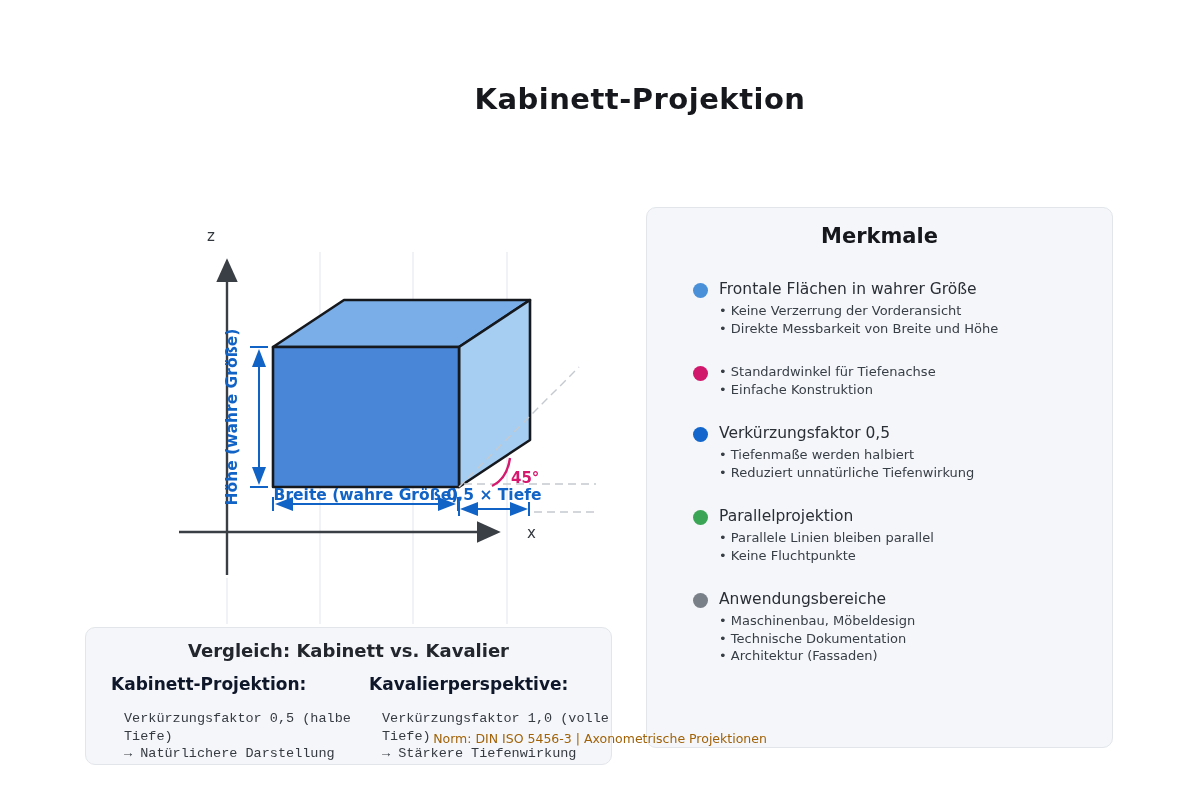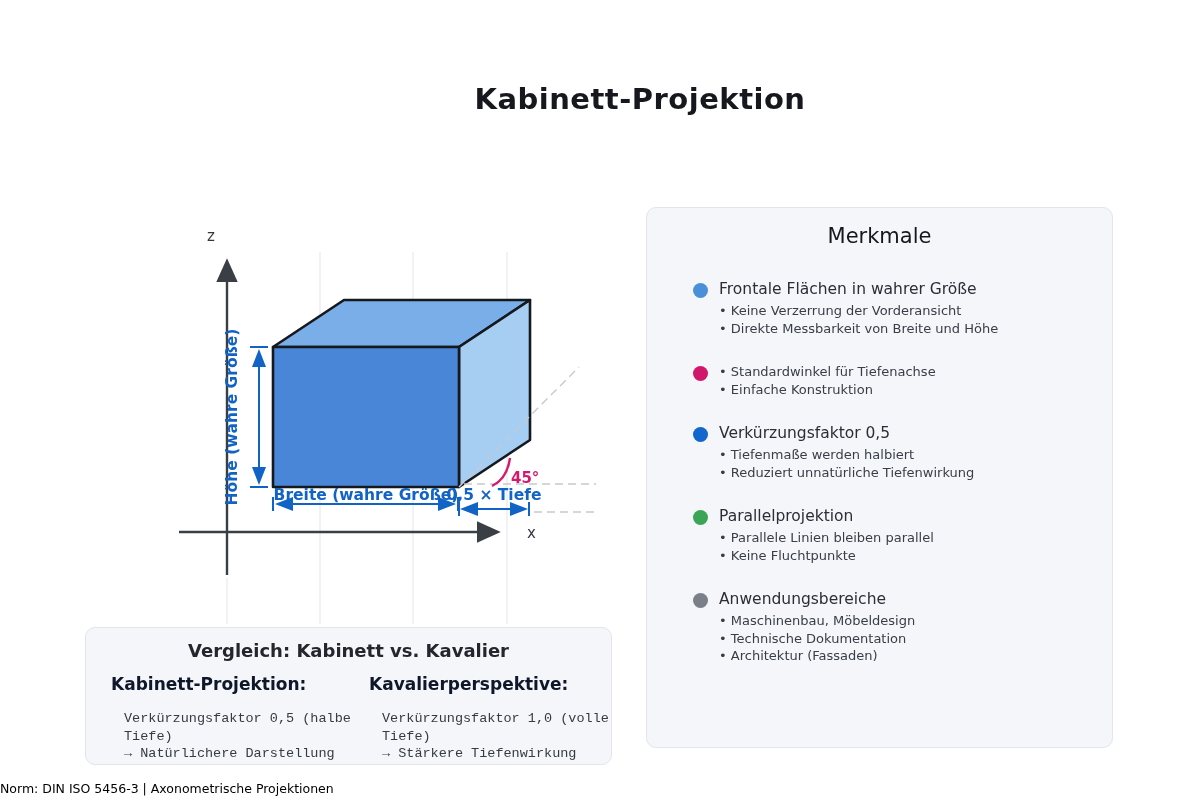--- a/index.html
+++ b/index.html
@@ -15,39 +15,39 @@
   .diagram{position:absolute;left:150px;top:215px;width:470px;height:411px;}
   .diagram text{font-family:"DejaVu Sans","Liberation Sans",sans-serif;}
   .axis-label{font-size:15px;fill:#33383f;}
   .dim-label{font-size:15.5px;font-weight:bold;}
   .angle-label{font-size:15px;font-weight:bold;}
   
   .merkmale{
     position:absolute;left:646px;top:207px;width:467px;height:541px;box-sizing:border-box;
     background:#f4f6f9;border:1px solid #e2e5ea;border-radius:10px;padding:16px 24px;
   }
-  .merkmale h2{margin:0 0 32px 0;text-align:center;font-size:21px;font-weight:normal;color:#15171c;}
+  .merkmale h2{margin:0 0 32px 0;text-align:center;font-size:21px;font-weight:bold;color:#15171c;}
   .m-item{position:relative;padding-left:48px;margin-bottom:26px;}
   .m-dot{position:absolute;left:22px;top:3px;width:15px;height:15px;border-radius:50%;}
   .m-head{font-size:15.5px;color:#2a2e35;margin-bottom:4px;}
   .m-bullets div{font-size:13px;color:#383e46;line-height:17.5px;}
   .m-bullets div::before{content:"• ";}
   
   .vergleich{
     position:absolute;left:85px;top:627px;width:527px;height:138px;box-sizing:border-box;
     background:#f4f6f9;border:1px solid #e2e5ea;border-radius:10px;padding:12px 25px;
   }
   .vergleich h3{margin:0 0 13px 0;text-align:center;font-size:18px;font-weight:bold;color:#23262c;}
   .v-cols{display:flex;}
   .v-col{width:258px;flex:none;}
   .v-col .v-head{font-size:17px;font-weight:bold;color:#0f172a;margin-bottom:16px;}
   .v-col .v-line{font-size:13.5px;color:#363b42;margin-left:13px;line-height:17.5px;font-family:Liberation Mono, monospace;}
   
-  .footer{position:absolute;left:0;top:781px;width:100%;
-    font-size:12.5px;color:#000000;}
+  .footer{position:absolute;left:0;top:731px;width:100%;text-align:center;
+    font-size:12.5px;color:#a16207;}
 </style>
 </head>
 <body>
 
 <div class="canvas">
 
   <div class="header">
     <h1>Kabinett-Projektion</h1>
   </div>
 

